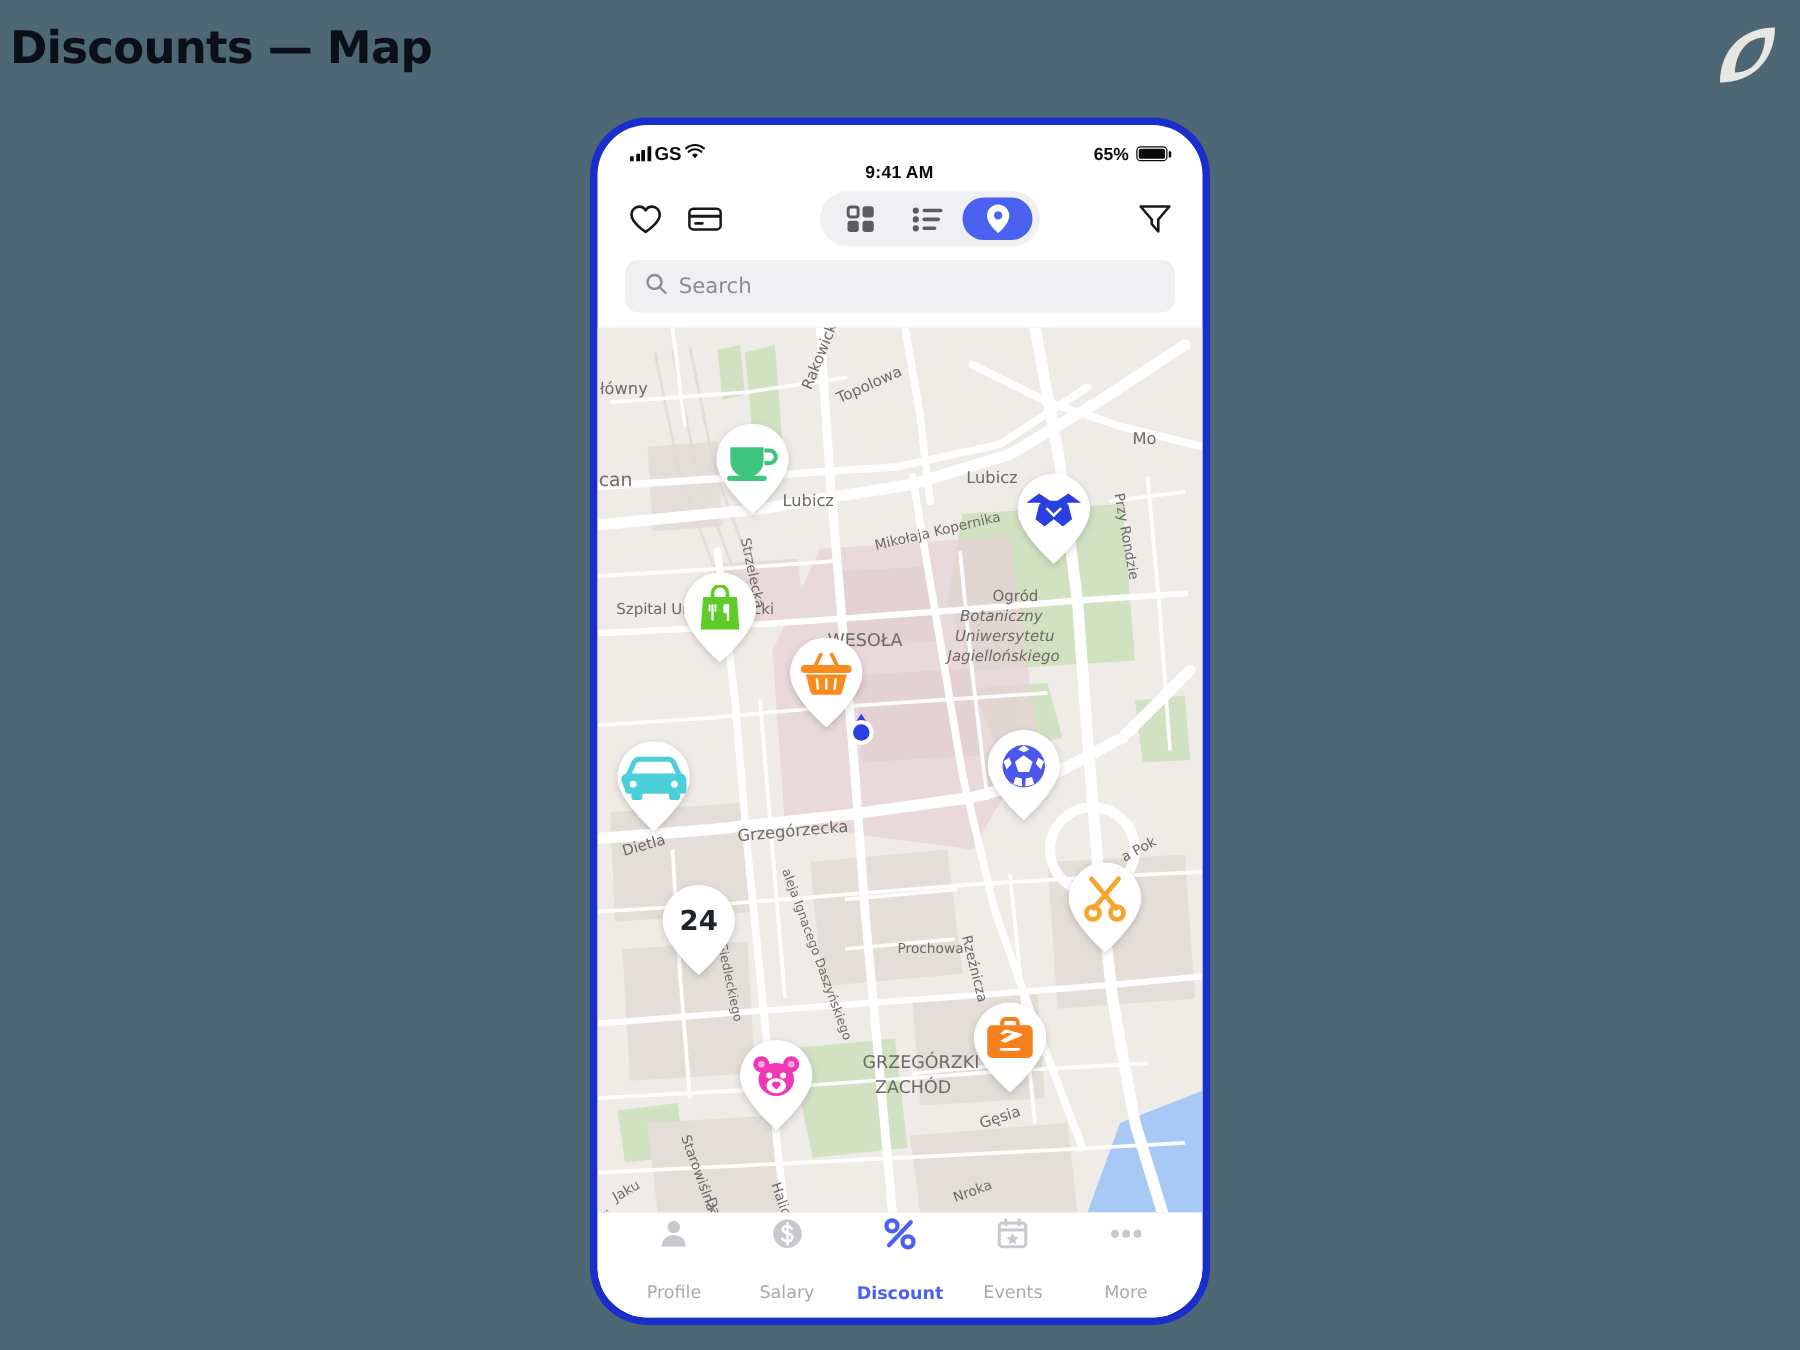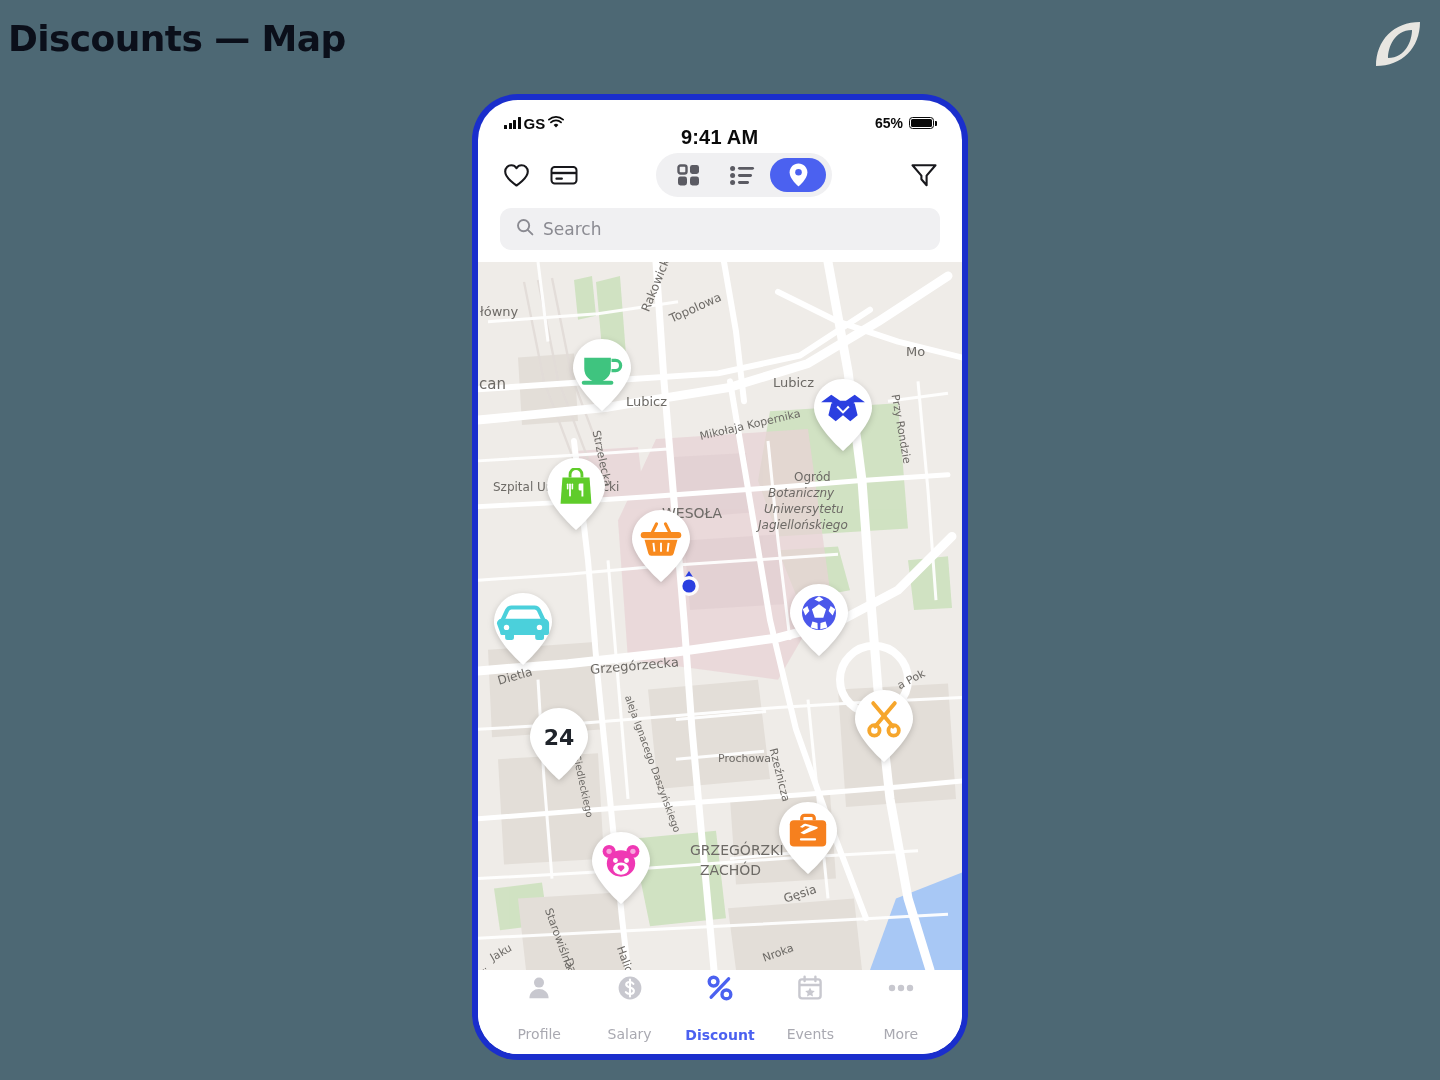--- a/index.html
+++ b/index.html
@@ -42,21 +42,21 @@
 
   
   .statusbar {
     height: 46px; flex: 0 0 46px;
     display: flex; align-items: center; justify-content: space-between;
     padding: 0 28px 0 26px;
     font-size: 15px; font-weight: 700; color: #0a0a0a;
     font-family: "Liberation Sans", sans-serif;
   }
   .sb-left { display: flex; align-items: center; gap: 3px; }
-  .sb-center { font-size: 20px; font-weight: 700; letter-spacing: .2px; margin-top: 28px; }
+  .sb-center { font-size: 14px; font-weight: 700; letter-spacing: .2px; margin-top: 28px; }
   .sb-right { display: flex; align-items: center; gap: 6px; font-size: 14px; font-weight: 600;}
   .bars { display: flex; align-items: flex-end; gap: 1.5px; height: 12px; }
   .bars i { display:block; width: 3px; background:#0a0a0a; border-radius:.5px; }
   .bars i:nth-child(1){height:4px}.bars i:nth-child(2){height:6.5px}
   .bars i:nth-child(3){height:9px}.bars i:nth-child(4){height:12px}
   .battery {
     width: 25px; height: 12px; border: 1.6px solid #0a0a0a; border-radius: 3.5px;
     position: relative; padding: 1.4px;
   }
   .battery::after{

